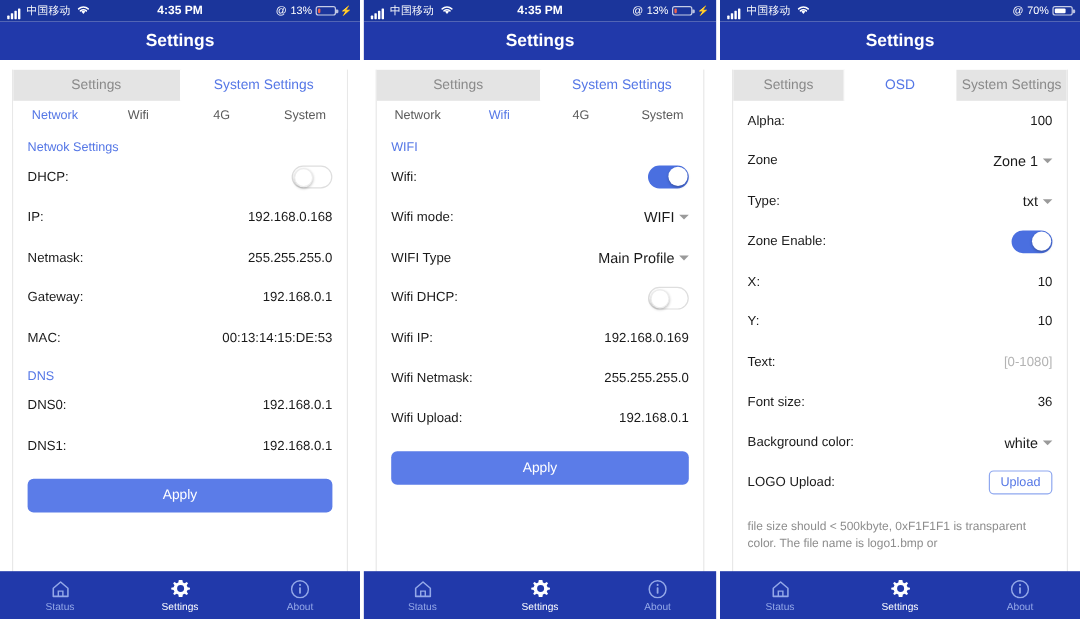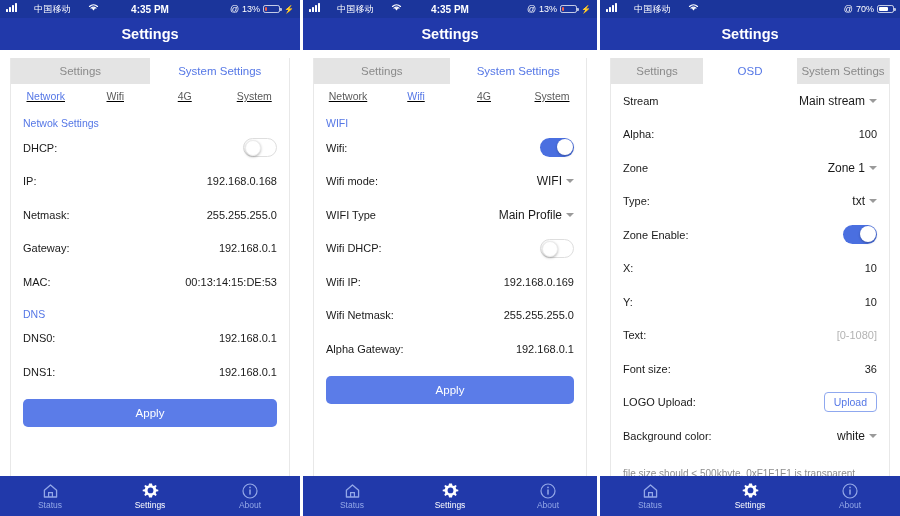--- a/index.html
+++ b/index.html
@@ -21,21 +21,21 @@
   
   .statusbar {
     height: 18px;
     background: #1b359b;
     color: #ffffff;
     display: flex; align-items: center;
     padding: 0 6px;
     font-size: 9.5px;
     position: relative;
   }
-  .sb-left { display: flex; align-items: flex-start; gap: 17px; }
+  .sb-left { display: flex; align-items: flex-end; gap: 5px; }
   .sb-bars { display: flex; align-items: flex-end; gap: 1px; height: 9px; }
   .sb-bars i { width: 2px; background: #ffffff; display: block; border-radius: .5px; }
   .sb-bars i:nth-child(1) { height: 3px; }
   .sb-bars i:nth-child(2) { height: 5px; }
   .sb-bars i:nth-child(3) { height: 7px; }
   .sb-bars i:nth-child(4) { height: 9px; }
   .sb-carrier { font-size: 9px; letter-spacing: .2px; }
   .sb-wifi { font-size: 10px; line-height: 1; }
   .sb-time {
     position: absolute; left: 0; right: 0; text-align: center;
@@ -76,21 +76,21 @@
   }
   .tabs-main { display: flex; height: 26px; }
   .tab-main {
     flex: 1; display: flex; align-items: center; justify-content: center;
     font-size: 11.5px; color: #8a8a8a; background: #e4e4e4;
     border-right: 1px solid #ffffff;
   }
   .tab-main:last-child { border-right: none; }
   .tab-main.active { background: #ffffff; color: #5577e6; }
 
-  .tabs-sub { display: flex; height: 24px; background: #ffffff; text-decoration: underline; }
+  .tabs-sub { display: flex; height: 24px; background: #ffffff; }
   .tab-sub {
     flex: 1; display: flex; align-items: center; justify-content: center;
     font-size: 10.5px; color: #5a5a5a;
   }
   .tab-sub.active { color: #5577e6; }
 
   .section-label {
     font-size: 10.5px; color: #5577e6;
     padding: 9px 12px 2px 12px;
   }
@@ -369,21 +369,21 @@
             </div>
             <div class="row">
               <span class="lbl">Wifi IP:</span>
               <span class="val">192.168.0.169</span>
             </div>
             <div class="row">
               <span class="lbl">Wifi Netmask:</span>
               <span class="val">255.255.255.0</span>
             </div>
             <div class="row">
-              <span class="lbl">Alpha Gateway:</span>
+              <span class="lbl">Wifi Upload:</span>
               <span class="val">192.168.0.1</span>
             </div>
           </div>
           <button class="apply">Apply</button>
         </div>
       </div>
       <div class="tabbar">
         <div class="tabbar-item inactive">
           <div class="tb-ico">
             <svg width="17" height="16" viewBox="0 0 17 16">
@@ -449,27 +449,20 @@
             </div>
             <div class="tab-main active">
               <span>OSD</span>
             </div>
             <div class="tab-main">
               <span>System Settings</span>
             </div>
           </div>
           <div class="rows">
             <div class="row">
-              <span class="lbl">Stream</span>
-              <span class="val sel">
-                <span>Main stream</span>
-                <span class="caret"></span>
-              </span>
-            </div>
-            <div class="row">
               <span class="lbl">Alpha:</span>
               <span class="val">100</span>
             </div>
             <div class="row">
               <span class="lbl">Zone</span>
               <span class="val sel">
                 <span>Zone 1</span>
                 <span class="caret"></span>
               </span>
             </div>
@@ -496,30 +489,30 @@
             </div>
             <div class="row">
               <span class="lbl">Text:</span>
               <span class="val muted">[0-1080]</span>
             </div>
             <div class="row">
               <span class="lbl">Font size:</span>
               <span class="val">36</span>
             </div>
             <div class="row">
-              <span class="lbl">LOGO Upload:</span>
-              <button class="upload-btn">Upload</button>
-            </div>
-            <div class="row">
               <span class="lbl">Background color:</span>
               <span class="val sel">
                 <span>white</span>
                 <span class="caret"></span>
               </span>
             </div>
+            <div class="row">
+              <span class="lbl">LOGO Upload:</span>
+              <button class="upload-btn">Upload</button>
+            </div>
           </div>
           <div class="note">file size should &lt; 500kbyte, 0xF1F1F1 is transparent color. The file name is logo1.bmp or</div>
         </div>
       </div>
       <div class="tabbar">
         <div class="tabbar-item inactive">
           <div class="tb-ico">
             <svg width="17" height="16" viewBox="0 0 17 16">
               <path d="M2.4 7.2 L8.5 2 L14.6 7.2 L14.6 14 L2.4 14 Z" fill="none" stroke="currentColor" stroke-width="1.3" stroke-linejoin="round"></path>
               <path d="M6.6 14 L6.6 9.6 L10.4 9.6 L10.4 14" fill="none" stroke="currentColor" stroke-width="1.2"></path>

